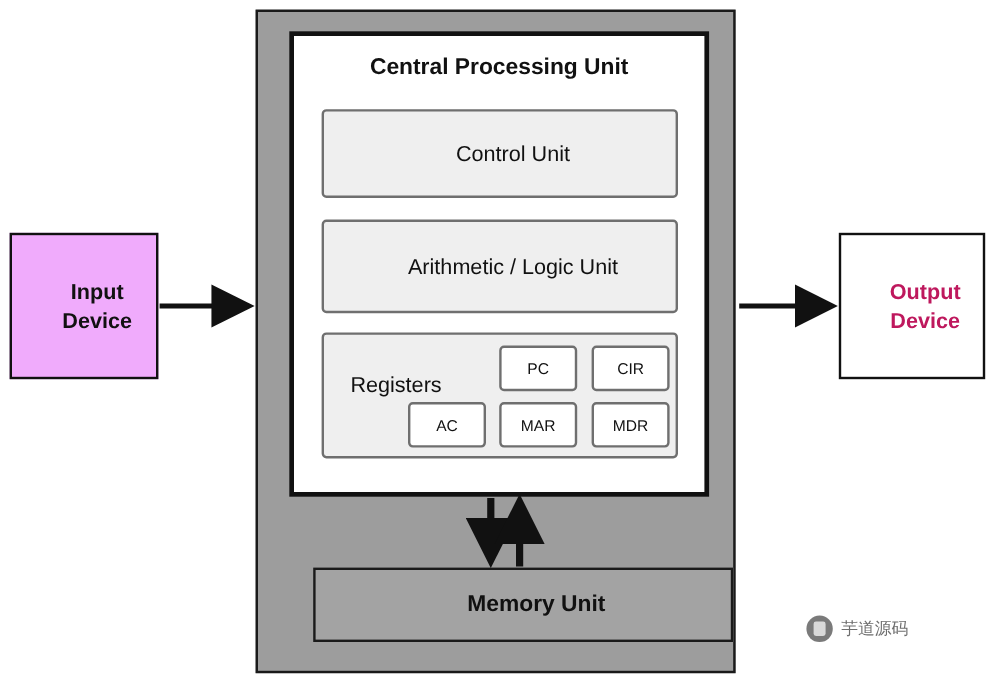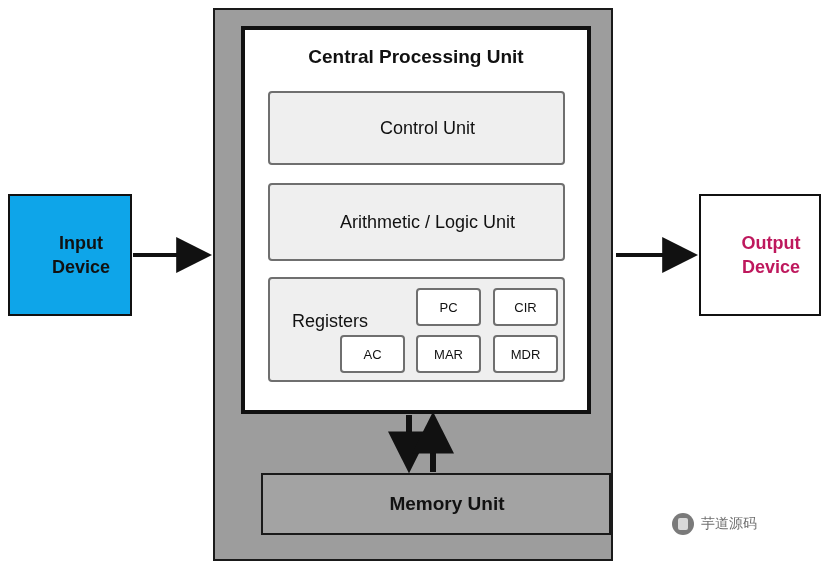--- a/index.html
+++ b/index.html
@@ -129,21 +129,21 @@
     color: #111111;
     margin-left: 20px;
   }
 
   
   #input-device {
     left: 8px;
     top: 194px;
     width: 124px;
     height: 122px;
-    background: #0ea5e9;
+    background: #f0abfc;
     border: 2px solid #111111;
     font-size: 18px;
     font-weight: bold;
     color: #111111;
     line-height: 1.35;
   }
   #output-device {
     left: 699px;
     top: 194px;
     width: 122px;

